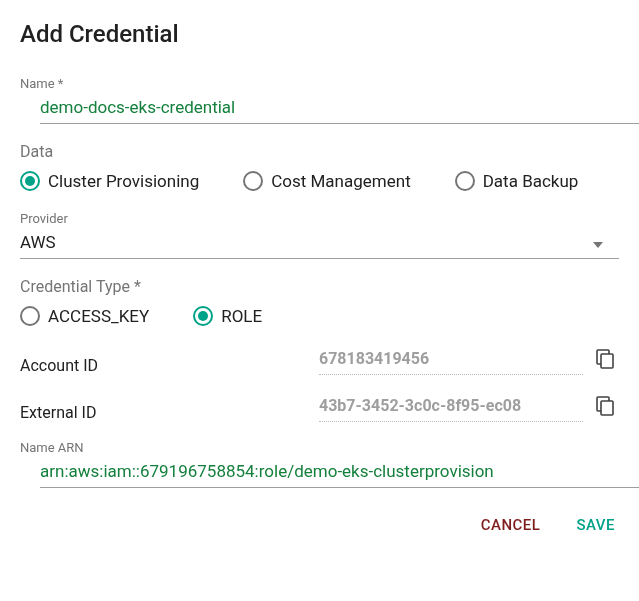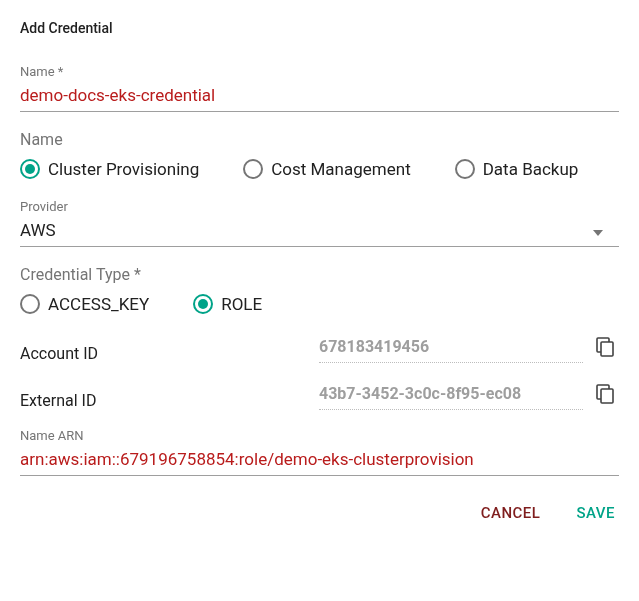--- a/index.html
+++ b/index.html
@@ -4,21 +4,21 @@
   <style>
     * { box-sizing: border-box; margin: 0; padding: 0; }
     body {
       font-family: "Roboto", "Helvetica Neue", Arial, sans-serif;
       width: 639px;
       padding: 20px;
       color: #212121;
       background: #fff;
     }
     .dialog-title {
-      font-size: 14px;
+      font-size: 24px;
       font-weight: 500;
       color: #212121;
       margin-bottom: 28px;
     }
     
     .field { margin-bottom: 18px; }
     .field-label {
       font-size: 13px;
       color: #757575;
       margin-bottom: 2px;
@@ -27,24 +27,25 @@
     .field-label.big {
       font-size: 16px;
       color: #757575;
       margin-bottom: 6px;
     }
     .text-input {
       width: 100%;
       border: 0;
       border-bottom: 1px solid #9e9e9e;
       font-size: 17px;
-      color: #b91c1c;
+      color: #15803d;
       padding: 4px 0 6px 0;
       background: transparent;
       font-family: inherit;
+      margin-left: 20px;
     }
     .text-input::placeholder { color: #9e9e9e; }
 
     
     .radio-row { display: flex; gap: 44px; align-items: center; margin-bottom: 4px; padding: 4px 0 2px 0;}
     .radio-item { display: inline-flex; align-items: center; gap: 8px; cursor: pointer; }
     .radio-outer {
       width: 20px; height: 20px; border-radius: 50%;
       border: 2px solid #757575;
       display: inline-flex; align-items: center; justify-content: center;
@@ -107,21 +108,21 @@
 <body>
 
 <h2 class="dialog-title">Add Credential</h2>
 
 <div class="field">
   <label class="field-label">Name *</label>
   <input class="text-input" type="text" value="demo-docs-eks-credential" style="">
 </div>
 
 <div class="field">
-  <span class="field-label big">Name</span>
+  <span class="field-label big">Data</span>
   <div class="radio-row">
     <div class="radio-item selected">
       <span class="radio-outer">
           <span class="radio-inner"></span>
         </span>
       <span class="radio-label">Cluster Provisioning</span>
     </div>
     <div class="radio-item">
       <span class="radio-outer"></span>
       <span class="radio-label">Cost Management</span>

